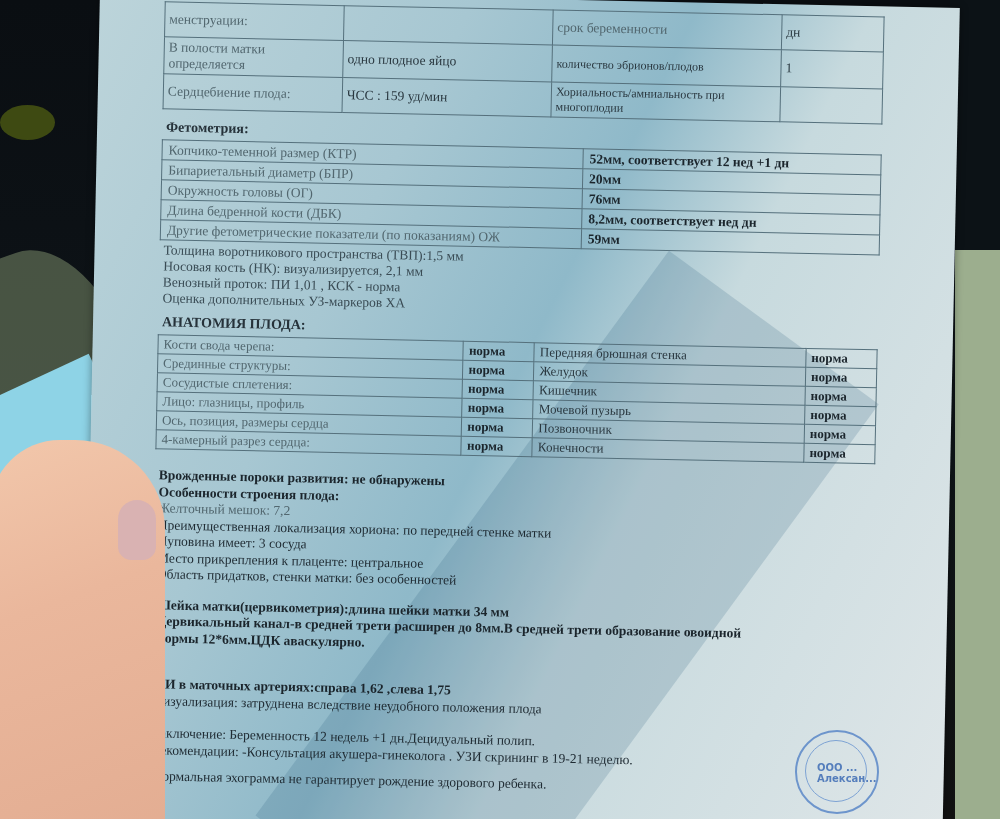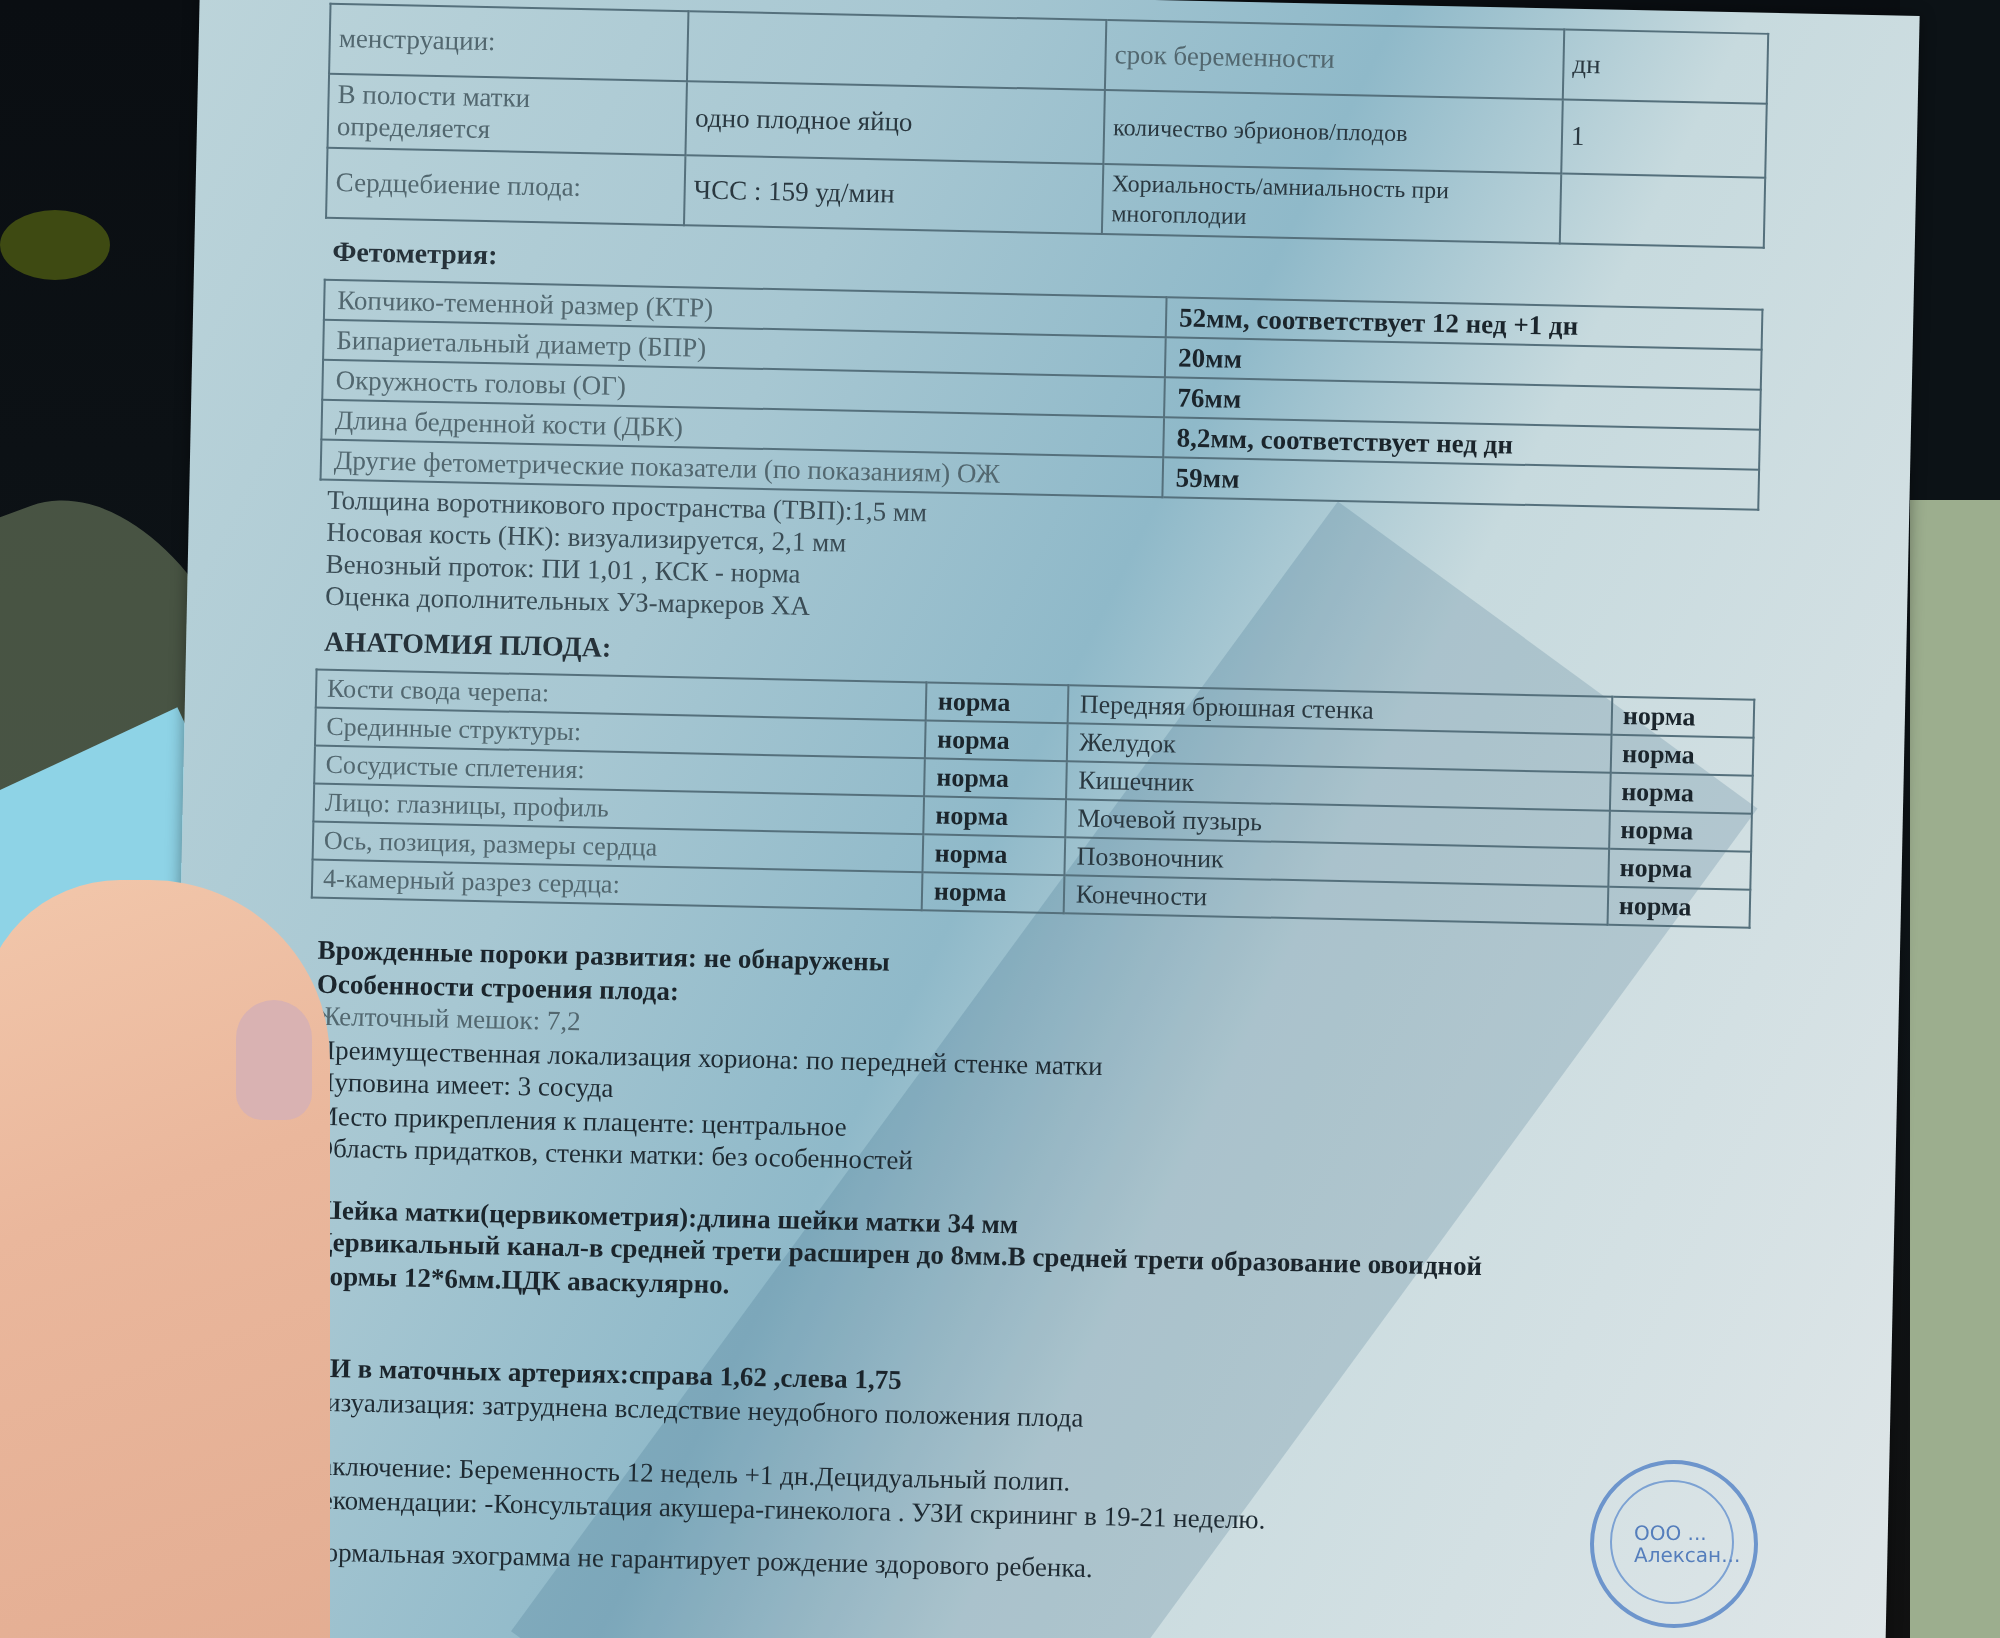--- a/index.html
+++ b/index.html
@@ -44,21 +44,21 @@
 
   .lines { margin:2px 0 0 4px; line-height:16px; }
   .lines div { color:#3a4c55; }
 
   .anatomy td { height:18px; padding:0 5px; font-size:13px; }
   .anatomy td.n { font-weight:bold; width:60px; color:#1b252c; }
 
   .block { margin-left:4px; line-height:16.5px; }
 
   .stamp { position:absolute; left:795px; top:730px; width:80px; height:80px;
-    border:2px solid #5b88c8; border-radius:50%; opacity:.85; }
+    border:2px solid #5b88c8; border-radius:50%; opacity:.85;font-weight:bold; }
   .stamp-inner { position:absolute; left:8px; top:8px; width:60px; height:60px;
     border:1px solid #6d97d0; border-radius:50%; }
   .stamp-text { position:absolute; left:20px; top:30px; font-size:10px; color:#3f6db5; font-family:"DejaVu Sans",sans-serif; }
 
   .hand { position:absolute; left:-10px; top:440px; width:175px; height:400px;
     background:linear-gradient(160deg,#f2c7ab 0%, #eab79c 40%, #e3ad92 100%);
     border-radius:70px 90px 0 0; }
   .thumbnail { position:absolute; left:118px; top:500px; width:38px; height:60px;
     background:#d9b2b2; border-radius:20px 20px 14px 14px; }
 </style>

